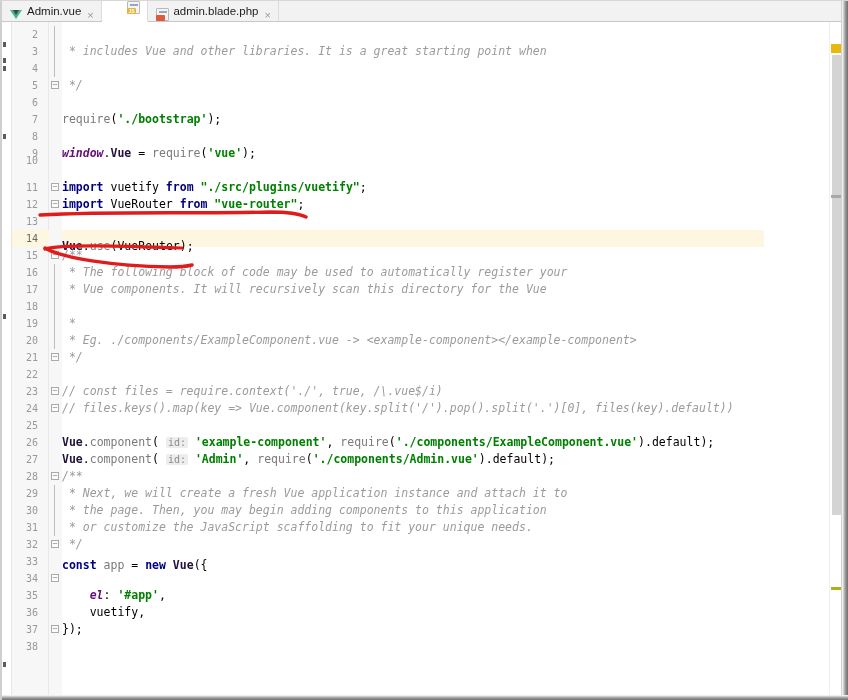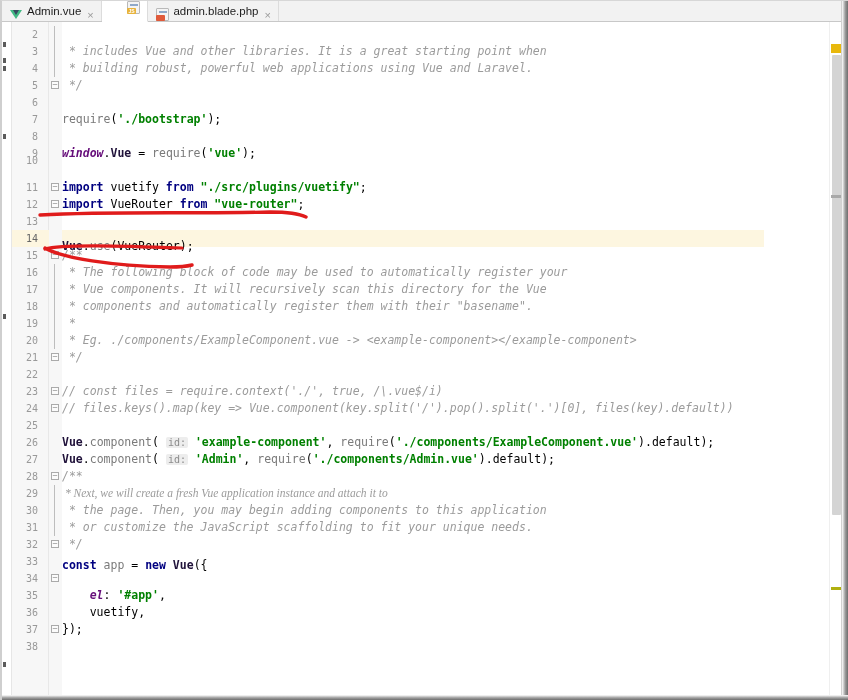--- a/index.html
+++ b/index.html
@@ -384,41 +384,39 @@
         <div class="fold bar" style="top: 480px;"></div>
         <div class="fold bar" style="top: 497px;"></div>
         <div class="fold minus" style="top: 518px;"></div>
         <div class="fold minus" style="top: 552px;"></div>
         <div class="fold minus" style="top: 603px;"></div>
       </div>
 
     <div id="codearea">
       <div id="caret" style="top: 210px; left: 145.53px;"></div>
         <div class="code-line" style="top: 21px;"><span class="t-cmt"> * includes Vue and other libraries. It is a great starting point when</span></div>
-        <div class="code-line" style="top: 38px;"><span class="t-cmt"> * building robust, powerful web applications using Vue and Laravel.</span></div>
         <div class="code-line" style="top: 55px;"><span class="t-cmt"> */</span></div>
         <div class="code-line" style="top: 89px;"><span class="t-fn">require</span><span class="t-punct">(</span><span class="t-str">'./bootstrap'</span><span class="t-punct">);</span></div>
         <div class="code-line" style="top: 123px;"><span class="t-gvar">window</span><span class="t-punct">.</span><span class="t-cls">Vue</span><span class="t-punct"> = </span><span class="t-fn">require</span><span class="t-punct">(</span><span class="t-str">'vue'</span><span class="t-punct">);</span></div>
         <div class="code-line" style="top: 157px;"><span class="t-kw">import</span><span class="t-ident"> vuetify </span><span class="t-kw">from</span><span class="t-punct"> </span><span class="t-str">"./src/plugins/vuetify"</span><span class="t-punct">;</span></div>
         <div class="code-line" style="top: 174px;"><span class="t-kw">import</span><span class="t-ident"> VueRouter </span><span class="t-kw">from</span><span class="t-punct"> </span><span class="t-str">"vue-router"</span><span class="t-punct">;</span></div>
         <div class="hl-line" style="top: 208px;"></div>
         <div class="code-line" style="top: 216px;"><span class="t-cls">Vue</span><span class="t-punct">.</span><span class="t-fn">use</span><span class="t-punct">(</span><span class="t-ident">VueRouter</span><span class="t-punct">);</span></div>
         <div class="code-line" style="top: 225px;"><span class="t-cmt">/**</span></div>
         <div class="code-line" style="top: 242px;"><span class="t-cmt"> * The following block of code may be used to automatically register your</span></div>
         <div class="code-line" style="top: 259px;"><span class="t-cmt"> * Vue components. It will recursively scan this directory for the Vue</span></div>
-        <div class="code-line" style="top: 276px;"><span class="t-cmt"> * components and automatically register them with their "basename".</span></div>
         <div class="code-line" style="top: 293px;"><span class="t-cmt"> *</span></div>
         <div class="code-line" style="top: 310px;"><span class="t-cmt"> * Eg. ./components/ExampleComponent.vue -&gt; &lt;example-component&gt;&lt;/example-component&gt;</span></div>
         <div class="code-line" style="top: 327px;"><span class="t-cmt"> */</span></div>
         <div class="code-line" style="top: 361px;"><span class="t-cmt">// const files = require.context('./', true, /\.vue$/i)</span></div>
         <div class="code-line" style="top: 378px;"><span class="t-cmt">// files.keys().map(key =&gt; Vue.component(key.split('/').pop().split('.')[0], files(key).default))</span></div>
         <div class="code-line" style="top: 412px;"><span class="t-cls">Vue</span><span class="t-punct">.</span><span class="t-fn">component</span><span class="t-punct">( </span><span class="t-hint">id:</span><span class="t-punct"> </span><span class="t-str">'example-component'</span><span class="t-punct">, </span><span class="t-fn">require</span><span class="t-punct">(</span><span class="t-str">'./components/ExampleComponent.vue'</span><span class="t-punct">).</span><span class="t-ident">default</span><span class="t-punct">);</span></div>
         <div class="code-line" style="top: 429px;"><span class="t-cls">Vue</span><span class="t-punct">.</span><span class="t-fn">component</span><span class="t-punct">( </span><span class="t-hint">id:</span><span class="t-punct"> </span><span class="t-str">'Admin'</span><span class="t-punct">, </span><span class="t-fn">require</span><span class="t-punct">(</span><span class="t-str">'./components/Admin.vue'</span><span class="t-punct">).</span><span class="t-ident">default</span><span class="t-punct">);</span></div>
         <div class="code-line" style="top: 446px;"><span class="t-cmt">/**</span></div>
-        <div class="code-line" style="top: 463px; font-family: Liberation Serif, serif;"><span class="t-cmt"> * Next, we will create a fresh Vue application instance and attach it to</span></div>
+        <div class="code-line" style="top: 463px;"><span class="t-cmt"> * Next, we will create a fresh Vue application instance and attach it to</span></div>
         <div class="code-line" style="top: 480px;"><span class="t-cmt"> * the page. Then, you may begin adding components to this application</span></div>
         <div class="code-line" style="top: 497px;"><span class="t-cmt"> * or customize the JavaScript scaffolding to fit your unique needs.</span></div>
         <div class="code-line" style="top: 514px;"><span class="t-cmt"> */</span></div>
         <div class="code-line" style="top: 524px; margin-top: 11px;"><span class="t-kw">const</span><span class="t-ident"> </span><span class="t-fn">app</span><span class="t-punct"> = </span><span class="t-kw">new</span><span class="t-punct"> </span><span class="t-cls">Vue</span><span class="t-punct">({</span></div>
         <div class="code-line" style="top: 565px; text-align: center;"><span class="t-gvar">    el</span><span class="t-punct">: </span><span class="t-str">'#app'</span><span class="t-punct">,</span></div>
         <div class="code-line" style="top: 582px;"><span class="t-ident">    vuetify</span><span class="t-punct">,</span></div>
         <div class="code-line" style="top: 599px;"><span class="t-punct">});</span></div>
       </div>
 
     <svg class="redline" width="848" height="679" viewBox="0 0 848 679" style="left:0; top:0;">

